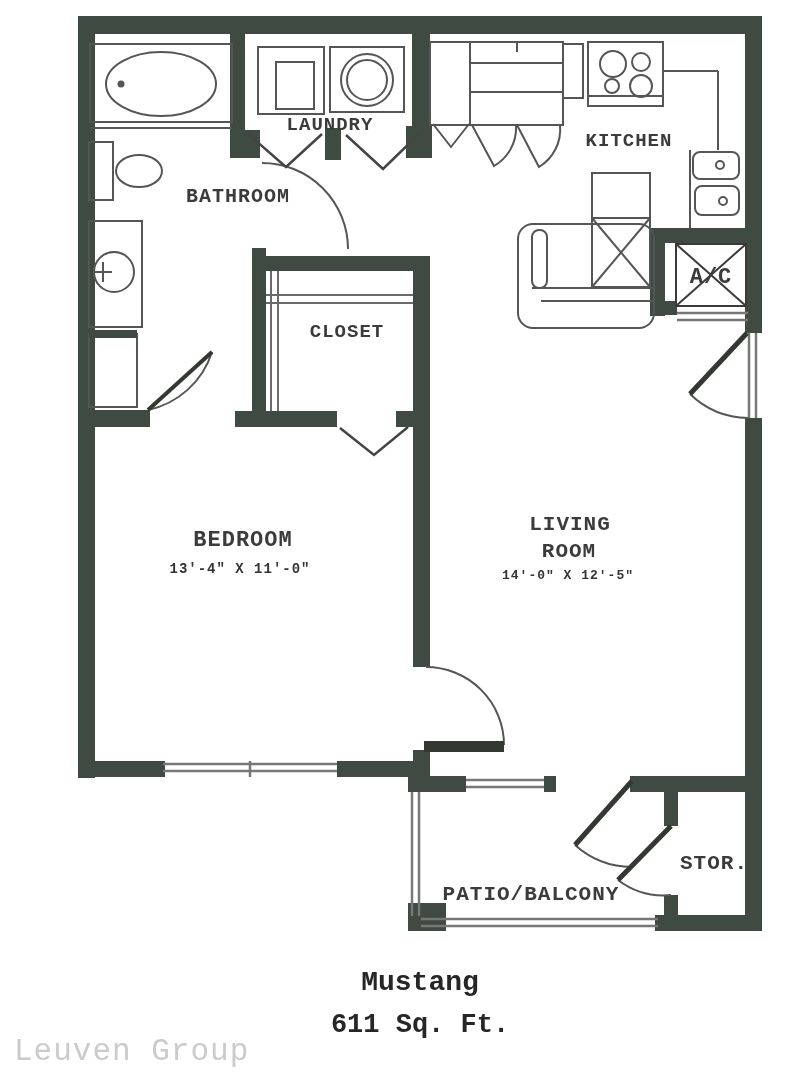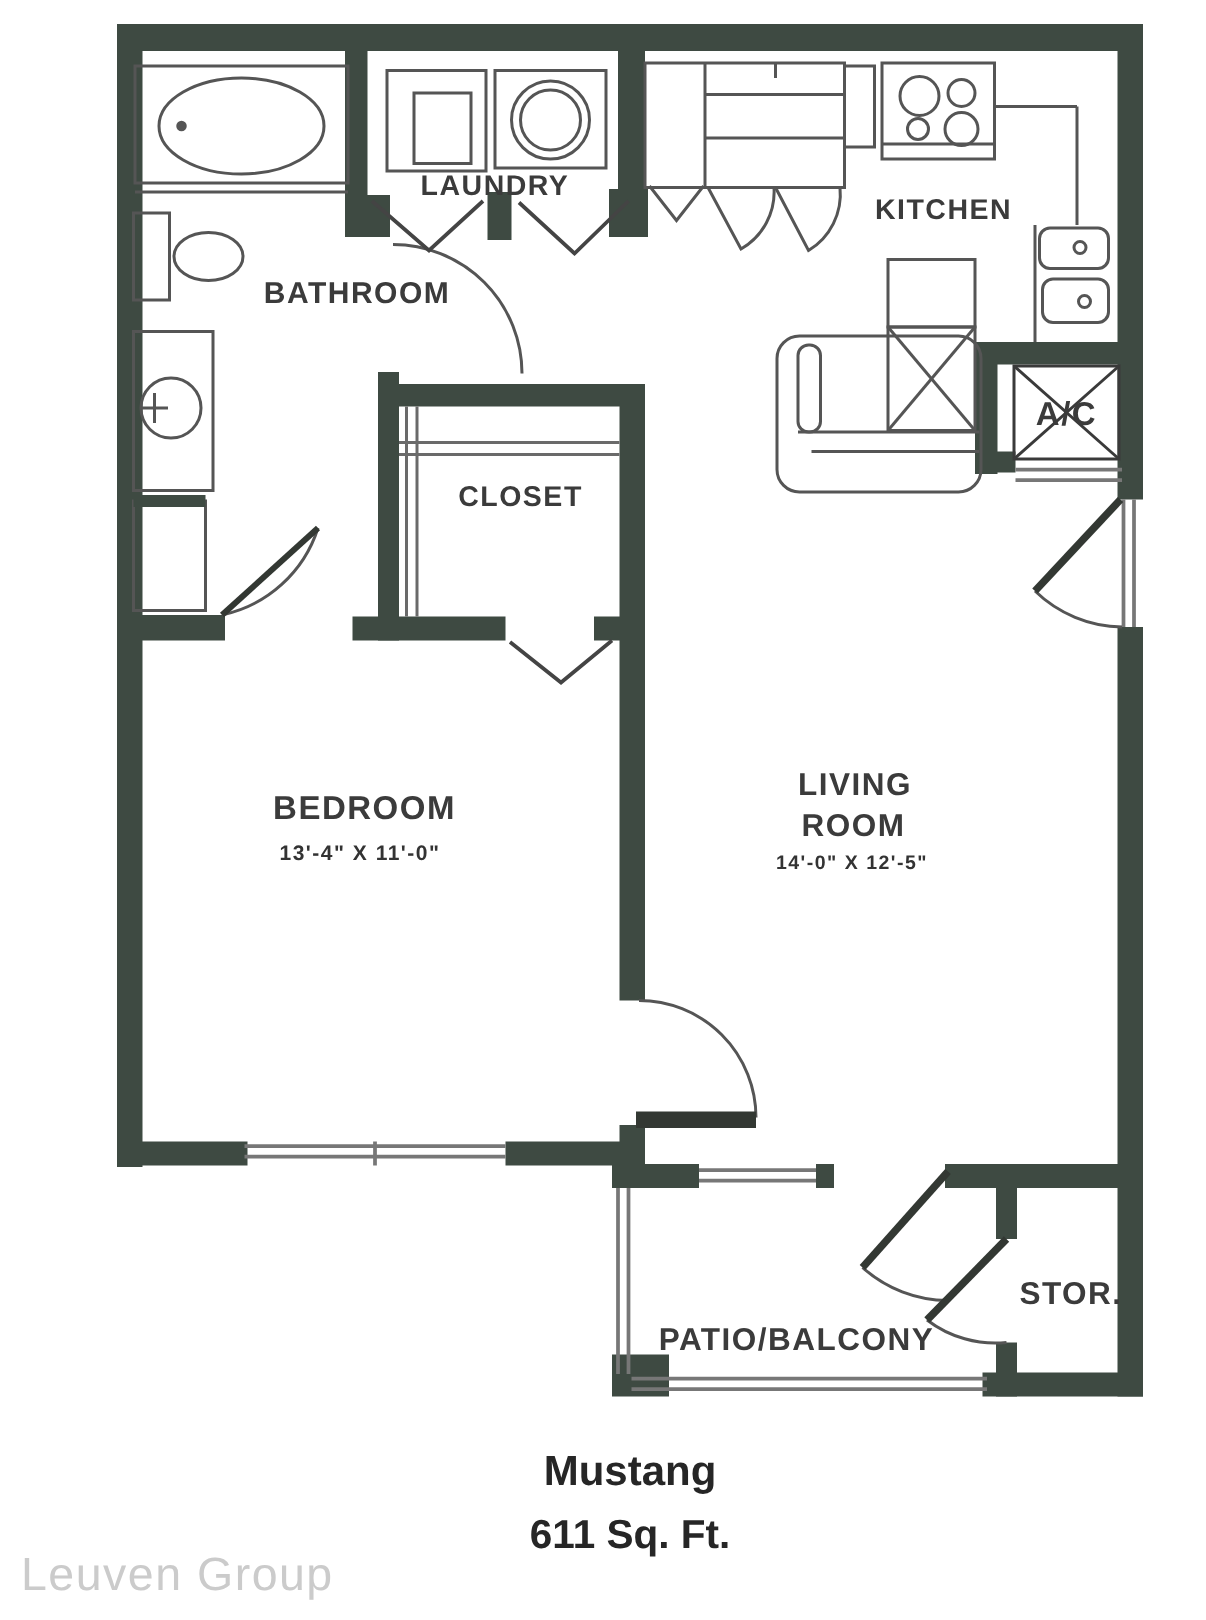--- a/index.html
+++ b/index.html
@@ -1,17 +1,17 @@
 <!DOCTYPE html>
 <html><head>
 <meta charset="utf-8">
 <style>
   html,body{margin:0;padding:0;background:#ffffff;}
   .stage{position:relative;width:764px;height:1080px;background:#ffffff;overflow:hidden;
-         font-family:Liberation Sans, sans-serif;}
+         font-family:Liberation Mono, monospace;}
   svg{position:absolute;left:0;top:0;}
   .room-label{fill:#3b3b3b;font-weight:700;letter-spacing:1px;}
   .dim-label{fill:#333333;font-weight:700;letter-spacing:1px;}
   .title-label{fill:#262626;font-weight:700;}
   .watermark{fill:#cbcbcb;font-weight:400;letter-spacing:1px;}
 </style>
 </head>
 <body>
 
 <div class="stage">

